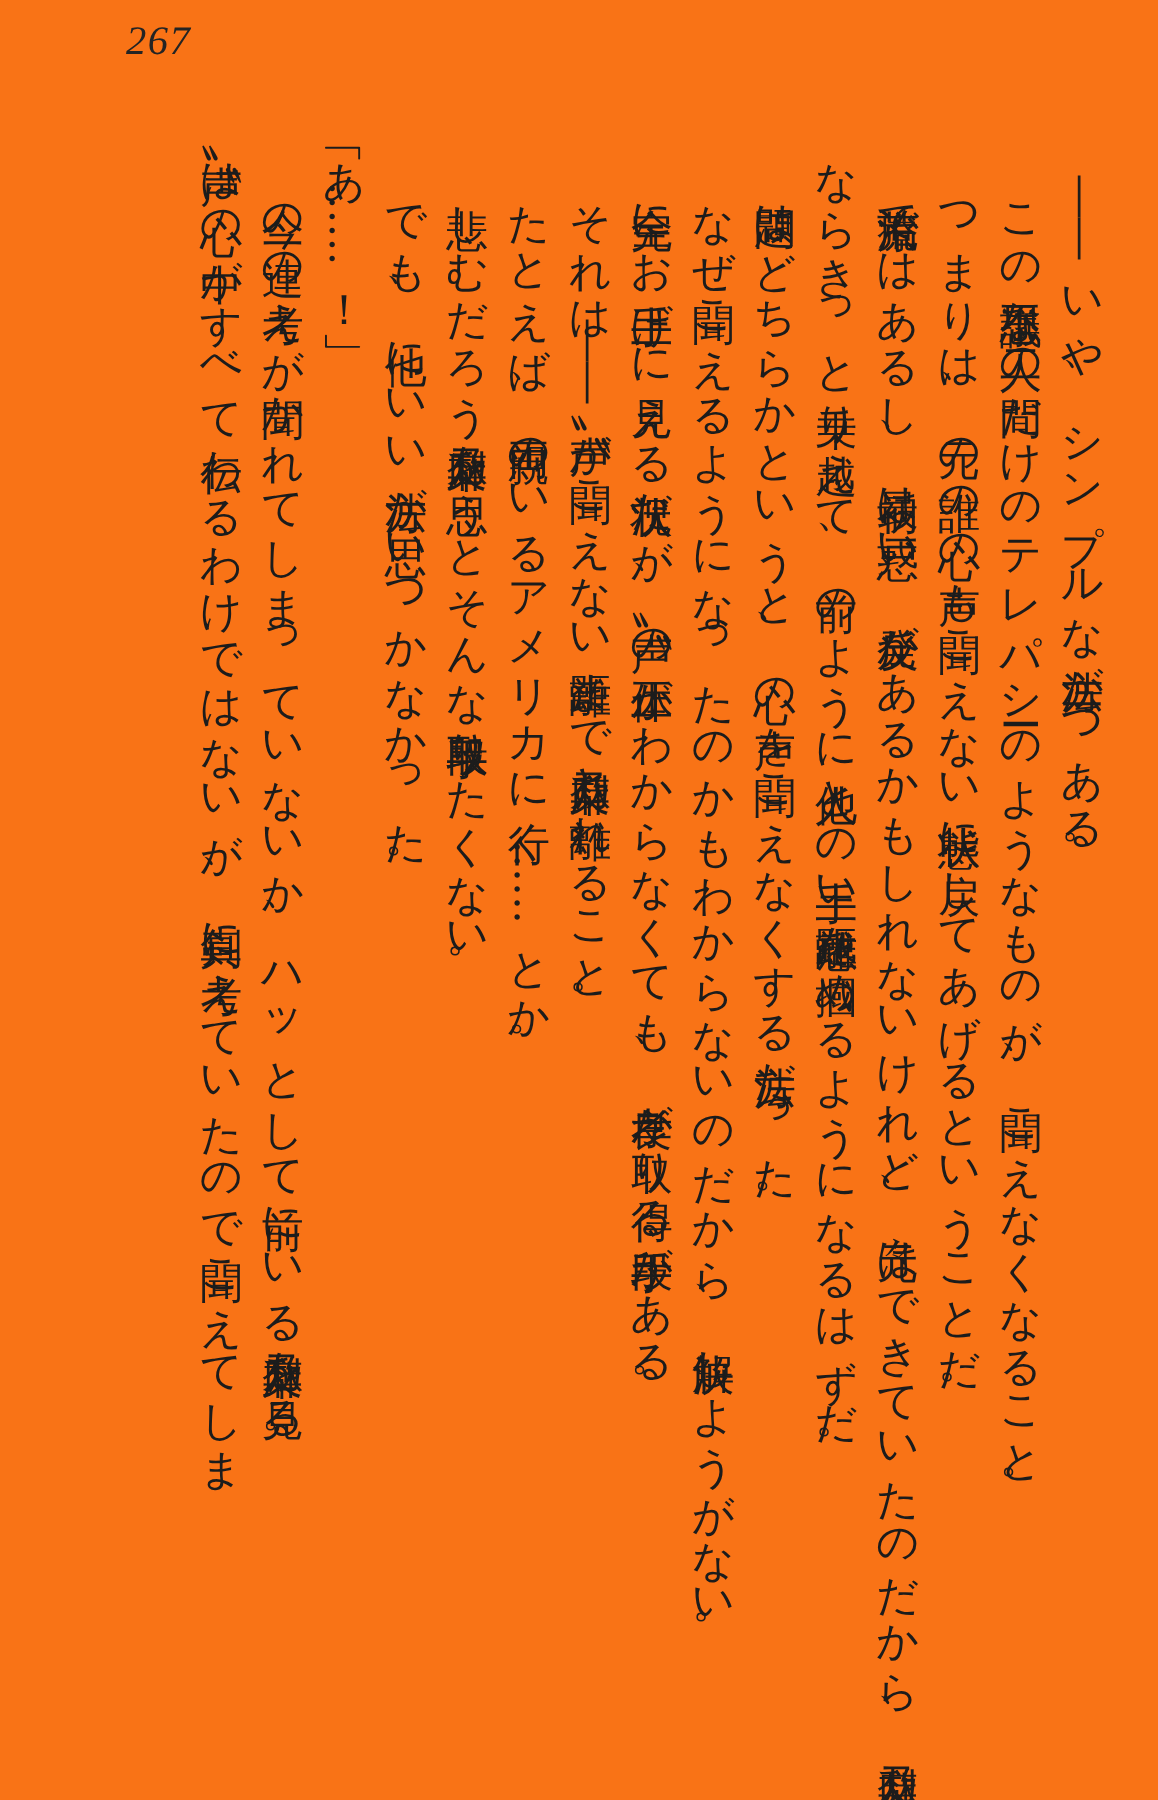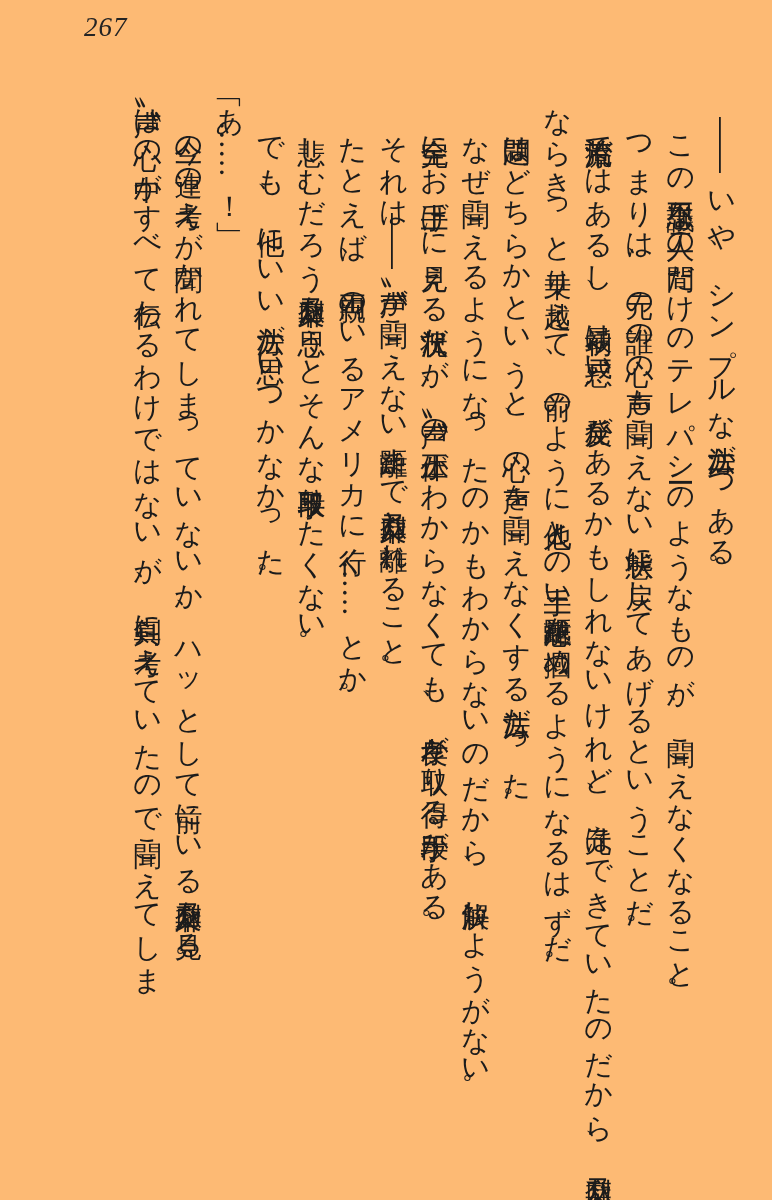--- a/index.html
+++ b/index.html
@@ -11,21 +11,21 @@
     height: 1200px;
     background: #ffffff;
     overflow: hidden;
     position: relative;
   }
   .page {
     position: absolute;
     inset: 0;
     width: 772px;
     height: 1200px;
-    background: #fdba74;
+    background: #f97316;
   }
   .page-number {
     position: absolute;
     left: 84px;
     top: 12px;
     font-family: "Liberation Serif", "DejaVu Serif", serif;
     font-style: italic;
     font-size: 27px;
     letter-spacing: 1px;
     color: #242424;

